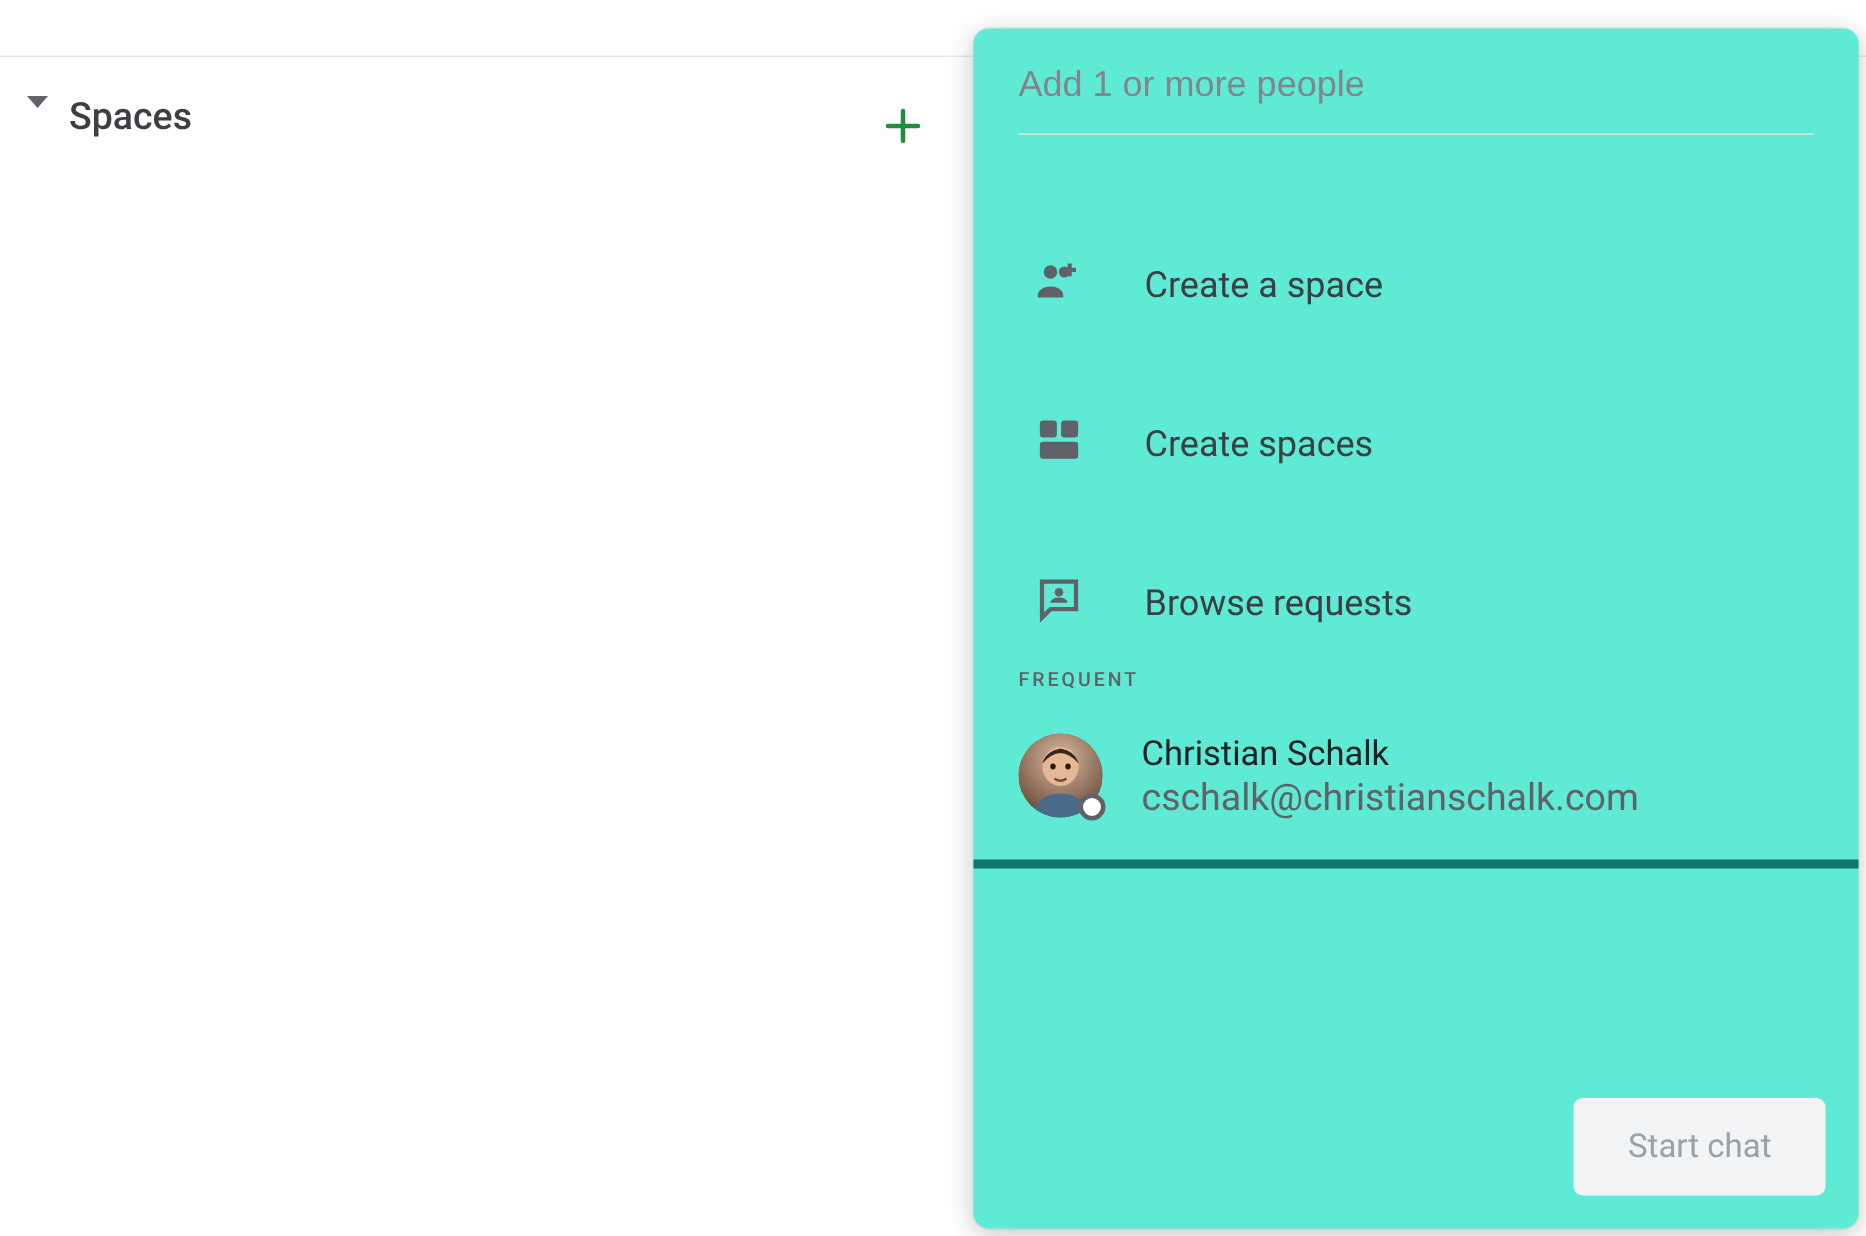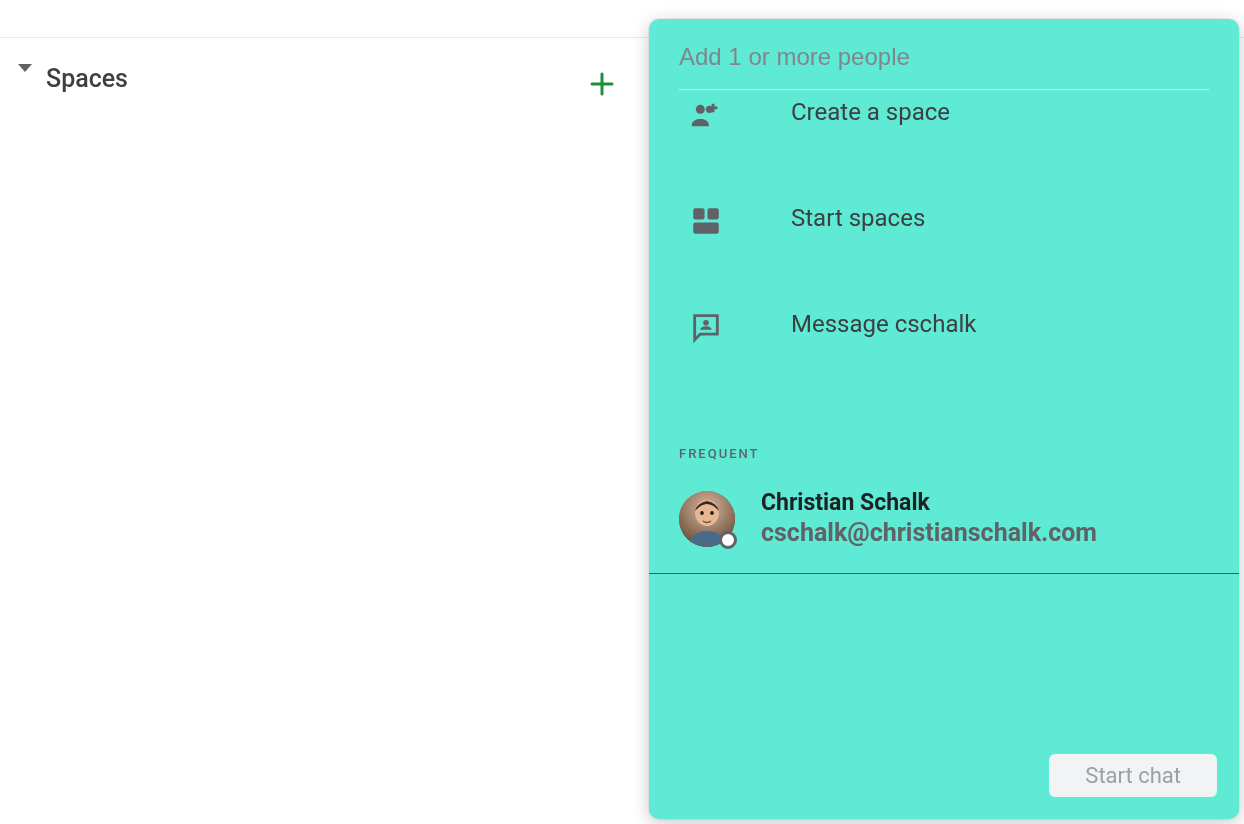--- a/index.html
+++ b/index.html
@@ -86,25 +86,24 @@
     .hr {
       height: 1px;
       background: #e0e0e0;
       margin: 0 30px;
     }
     .menu-list {
       padding-top: 8px;
     }
     .menu-item {
       display: flex;
-      align-items: flex-start;
+      align-items: flex-end;
       height: 106px;
       padding: 0 40px;
       cursor: pointer;
-      gap: 28px;
     }
     .menu-icon-wrap {
       width: 74px;
       display: flex;
       align-items: center;
       justify-content: flex-start;
     }
     .menu-icon-wrap svg {
       width: 34px;
       height: 34px;
@@ -117,25 +116,24 @@
     .section-label {
       font-size: 13px;
       letter-spacing: 2px;
       color: #5f6368;
       padding: 30px 30px 14px 30px;
       font-weight: 500;
     }
 
     .contact-row {
       display: flex;
-      align-items: flex-end;
+      align-items: flex-start;
       padding: 14px 30px 26px 30px;
       cursor: pointer;
-      border-bottom: 1px solid #0f766e;
-      font-weight: bold;
+      border-bottom: 6px solid #0f766e;
     }
     .avatar-wrap {
       position: relative;
       width: 56px;
       height: 56px;
       margin-right: 26px;
     }
     .avatar {
       width: 56px;
       height: 56px;
@@ -179,21 +177,21 @@
       padding: 18px 22px 22px 22px;
       display: flex;
       justify-content: flex-end;
     }
     .start-chat-btn {
       background: #f1f3f4;
       color: #9aa0a6;
       border: none;
       border-radius: 6px;
       font-size: 22px;
-      padding: 9px 36px;
+      padding: 20px 36px;
       font-family: inherit;
       cursor: not-allowed;
     }
   </style>
 </head>
 <body>
 
 <div class="topbar"></div>
 
 <div class="sidebar-section">
@@ -233,35 +231,35 @@
     <div class="menu-item">
       <div class="menu-icon-wrap">
         <svg viewBox="0 0 24 24">
             <g fill="#5f6368">
               <rect x="3" y="3" width="8" height="8" rx="1.5"></rect>
               <rect x="13" y="3" width="8" height="8" rx="1.5"></rect>
               <rect x="3" y="13" width="18" height="8" rx="1.5"></rect>
             </g>
           </svg>
       </div>
-      <div class="menu-label">Start spaces</div>
+      <div class="menu-label">Create spaces</div>
     </div>
 
 
     <div class="menu-item">
       <div class="menu-icon-wrap">
         <svg viewBox="0 0 24 24">
             <g fill="none" stroke="#5f6368" stroke-width="2">
               <path d="M4 4h16v13H8l-4 4V4z"></path>
               <circle cx="12" cy="9" r="2" fill="#5f6368" stroke="none"></circle>
               <path d="M8 14c0-1.6 2-2.5 4-2.5s4 .9 4 2.5" fill="#5f6368" stroke="none"></path>
             </g>
           </svg>
       </div>
-      <div class="menu-label">Message cschalk</div>
+      <div class="menu-label">Browse requests</div>
     </div>
 
   </div>
 
   <div class="section-label">FREQUENT</div>
 
   <div class="contact-row">
     <div class="avatar-wrap">
       <div class="avatar">
         <svg viewBox="0 0 56 56">

